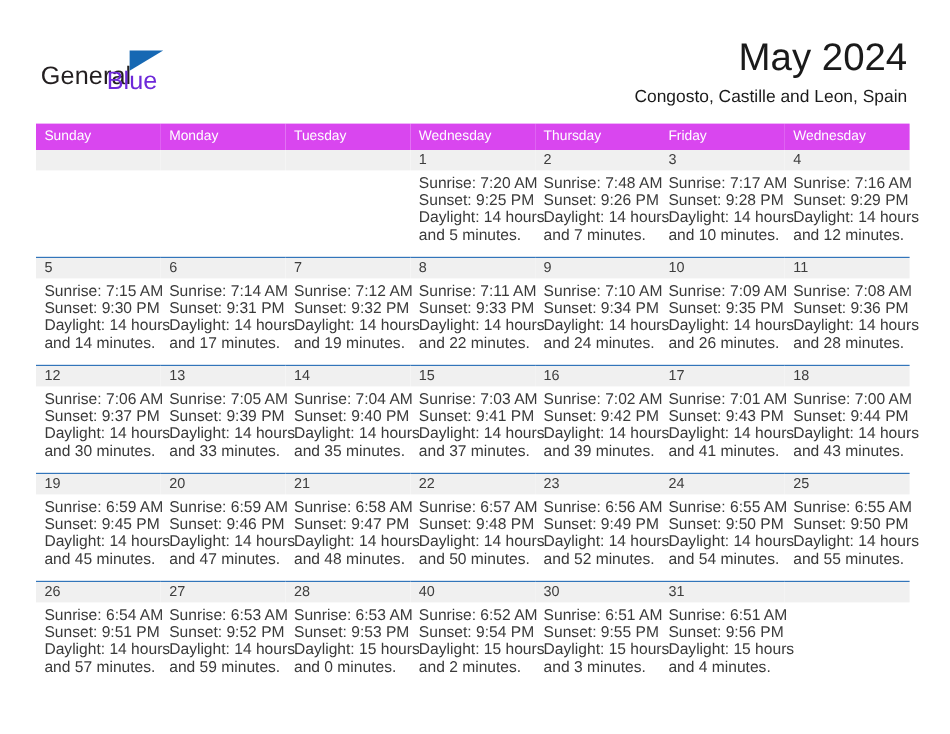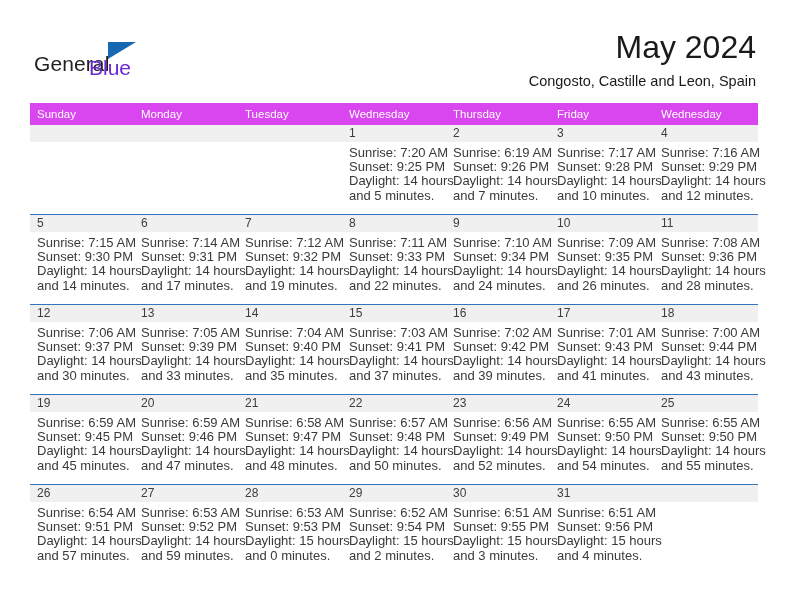--- a/index.html
+++ b/index.html
@@ -205,21 +205,21 @@
             <div class="cell-body">
               <div>Sunrise: 7:20 AM</div>
               <div>Sunset: 9:25 PM</div>
               <div>Daylight: 14 hours</div>
               <div>and 5 minutes.</div>
             </div>
           </td>
           <td>
             <div class="daynum-band">2</div>
             <div class="cell-body">
-              <div>Sunrise: 6:19 AM</div>
+              <div>Sunrise: 7:48 AM</div>
               <div>Sunset: 9:26 PM</div>
               <div>Daylight: 14 hours</div>
               <div>and 7 minutes.</div>
             </div>
           </td>
           <td>
             <div class="daynum-band">3</div>
             <div class="cell-body">
               <div>Sunrise: 7:17 AM</div>
               <div>Sunset: 9:28 PM</div>
@@ -454,21 +454,21 @@
           <td>
             <div class="daynum-band">28</div>
             <div class="cell-body">
               <div>Sunrise: 6:53 AM</div>
               <div>Sunset: 9:53 PM</div>
               <div>Daylight: 15 hours</div>
               <div>and 0 minutes.</div>
             </div>
           </td>
           <td>
-            <div class="daynum-band">29</div>
+            <div class="daynum-band">40</div>
             <div class="cell-body">
               <div>Sunrise: 6:52 AM</div>
               <div>Sunset: 9:54 PM</div>
               <div>Daylight: 15 hours</div>
               <div>and 2 minutes.</div>
             </div>
           </td>
           <td>
             <div class="daynum-band">30</div>
             <div class="cell-body">

